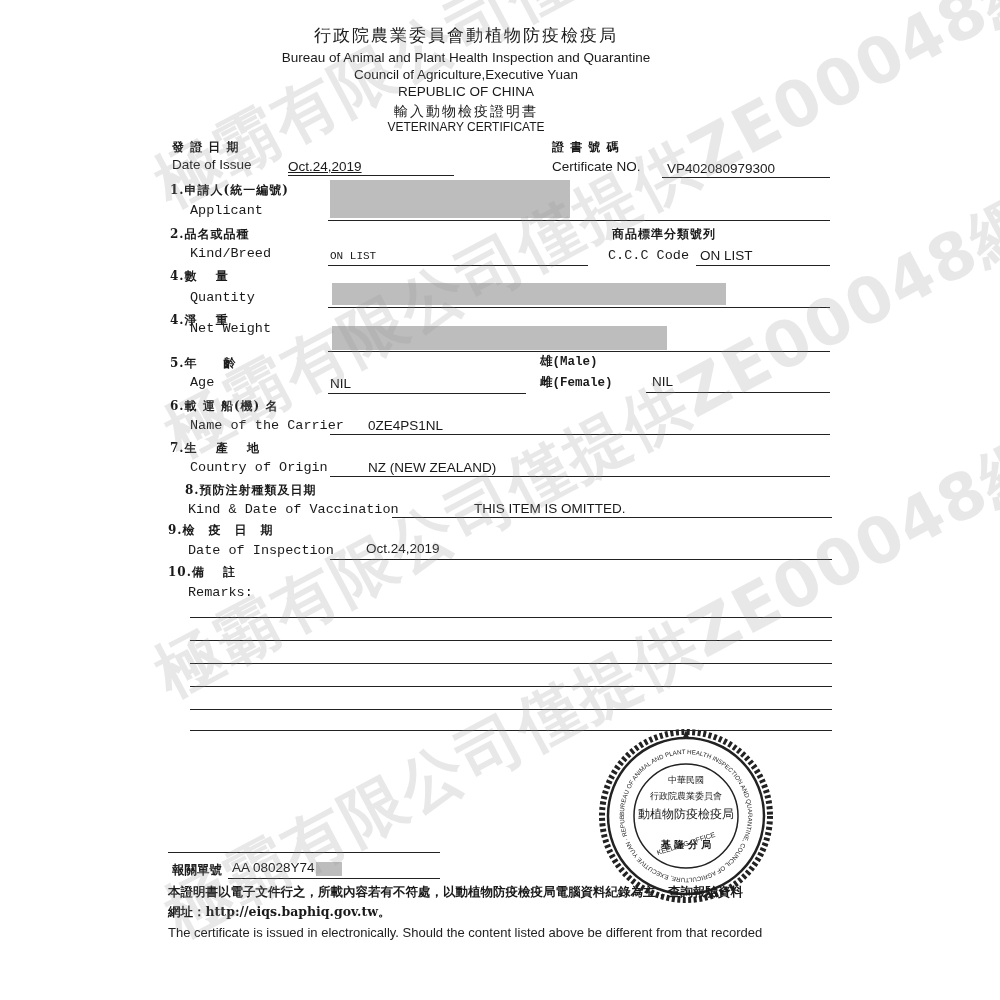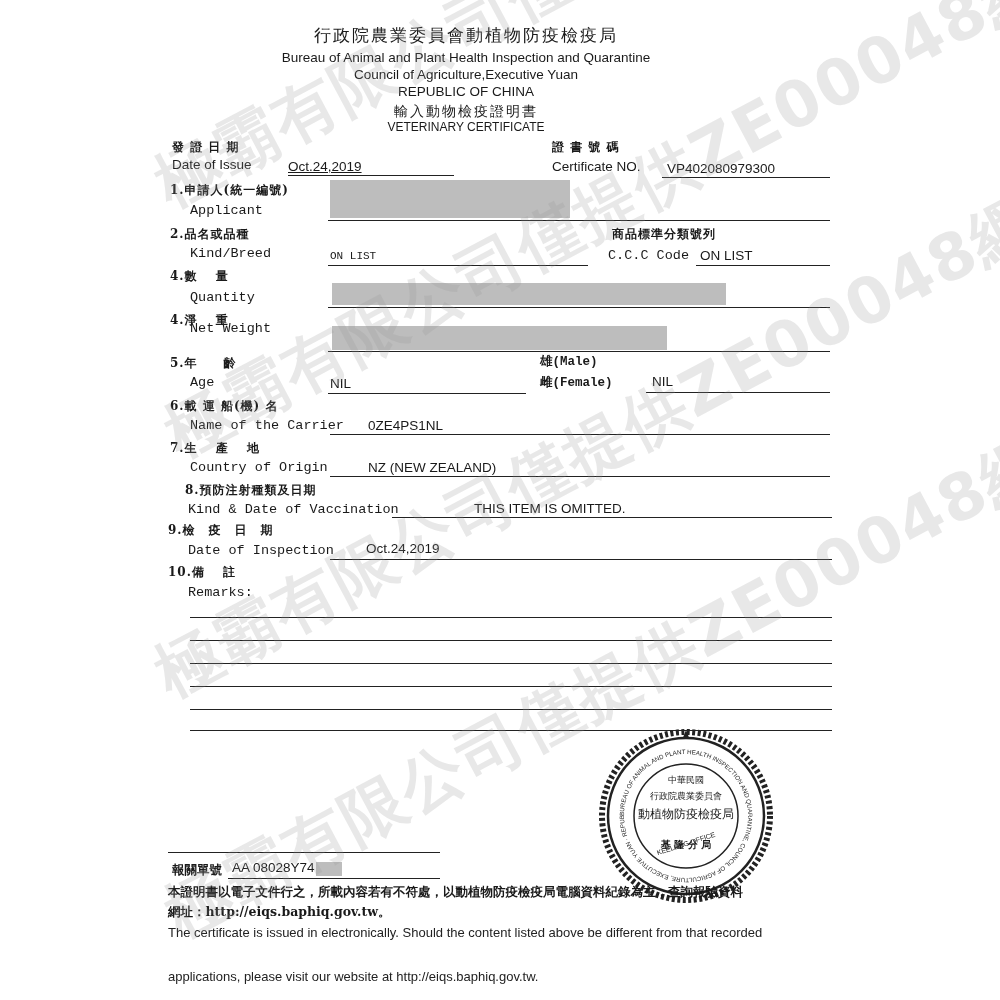--- a/index.html
+++ b/index.html
@@ -140,19 +140,18 @@
 
   <div class="rule" style="left:168px;top:852px;width:272px;"></div>
   <div class="abs foot-zh" style="left:172px;top:862px;">報關單號</div>
   <div class="abs val" style="left:232px;top:860px;">AA 08028Y74</div>
   <div class="redact" style="left:316px;top:862px;width:26px;height:14px;"></div>
   <div class="rule" style="left:228px;top:878px;width:212px;"></div>
 
   <div class="abs foot-zh" style="left:168px;top:884px;">本證明書以電子文件行之，所載內容若有不符處，以動植物防疫檢疫局電腦資料紀錄為主，查詢報驗資料</div>
   <div class="abs foot-zh" style="left:168px;top:904px;">網址：http://eiqs.baphiq.gov.tw。</div>
   <div class="abs foot-en" style="left:168px;top:925px;">The certificate is issued in electronically. Should the content listed above be different from that recorded</div>
-  <div class="abs foot-en" style="left:168px;top:969px;">applications, please visit our website at http://eiqs.baphiq.gov.tw.</div>
 
   <div class="watermark" style="left:140px;top:150px;transform:rotate(-28deg);">極霸有限公司僅提供ZE00048網路上架使用</div>
   <div class="watermark" style="left:150px;top:400px;transform:rotate(-28deg);">極霸有限公司僅提供ZE00048網路上架使用</div>
   <div class="watermark" style="left:140px;top:640px;transform:rotate(-28deg);">極霸有限公司僅提供ZE00048網路上架使用</div>
   <div class="watermark" style="left:150px;top:880px;transform:rotate(-28deg);">極霸有限公司僅提供ZE00048網路上架使用</div>
 </div>
 
 </body></html>

